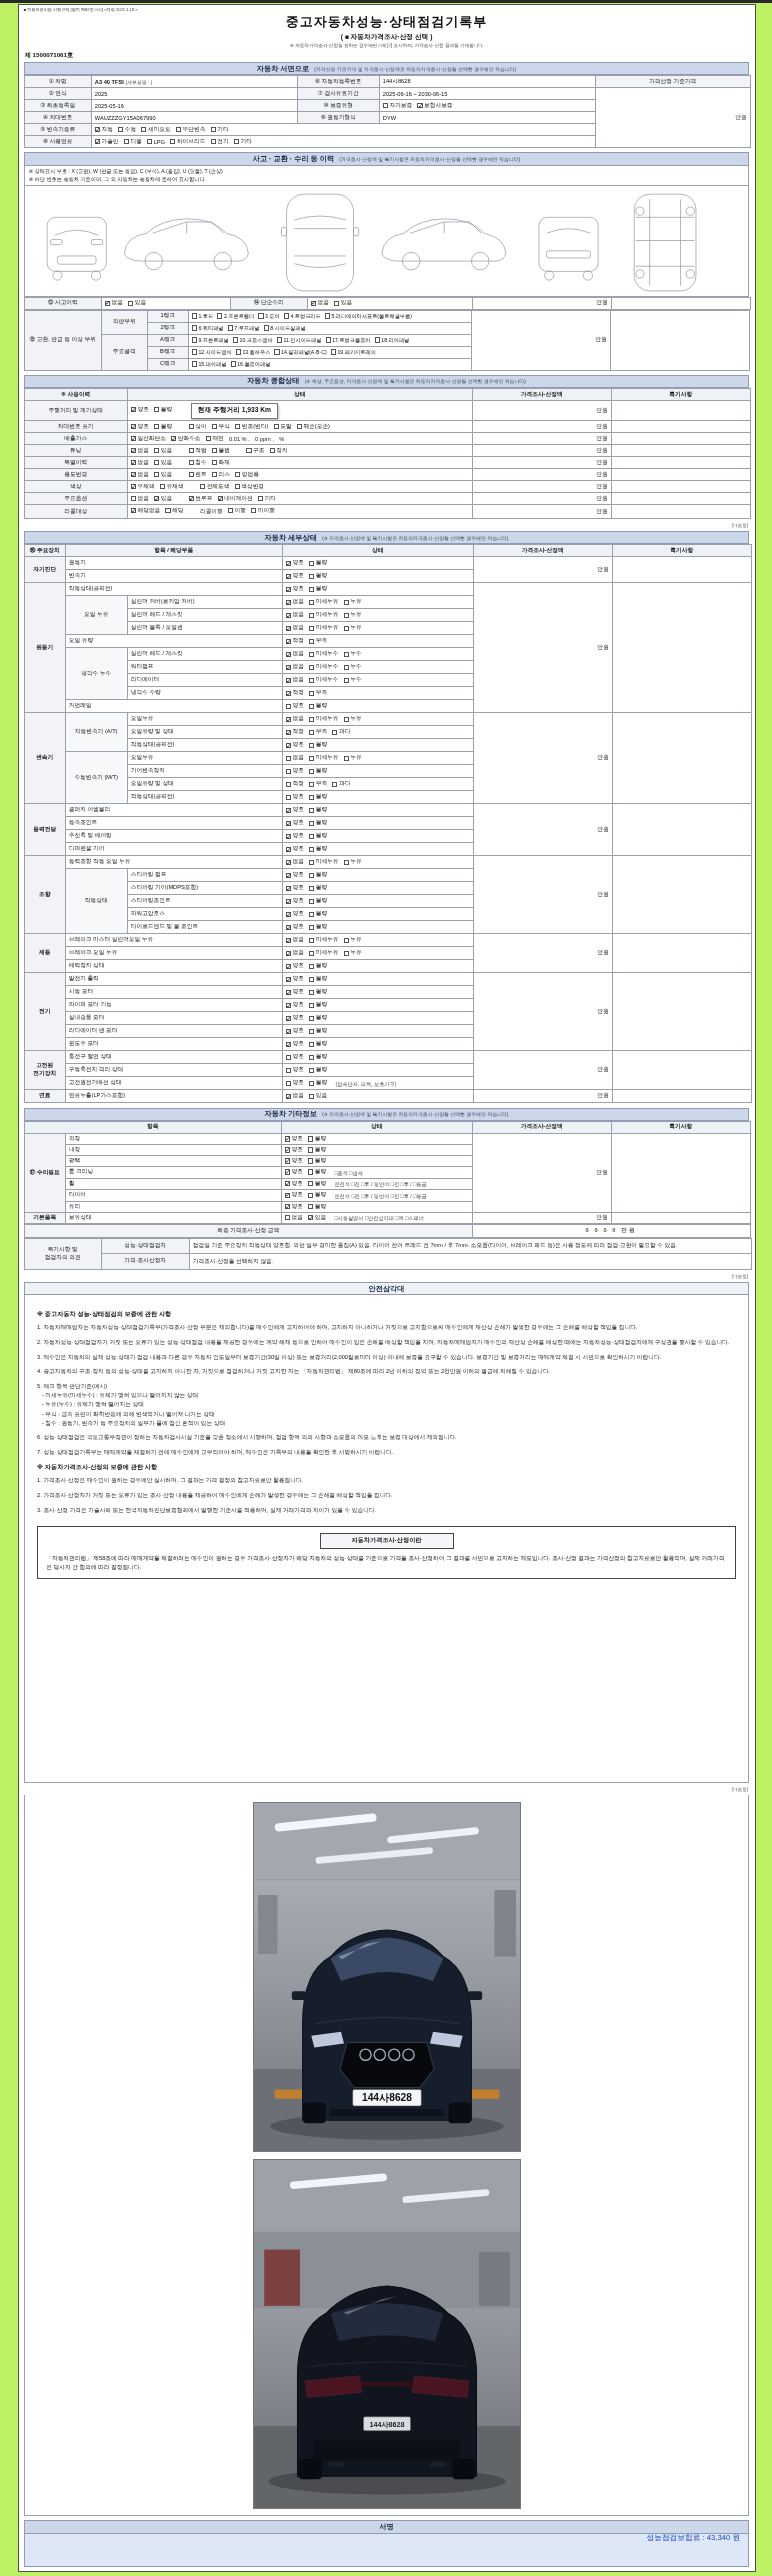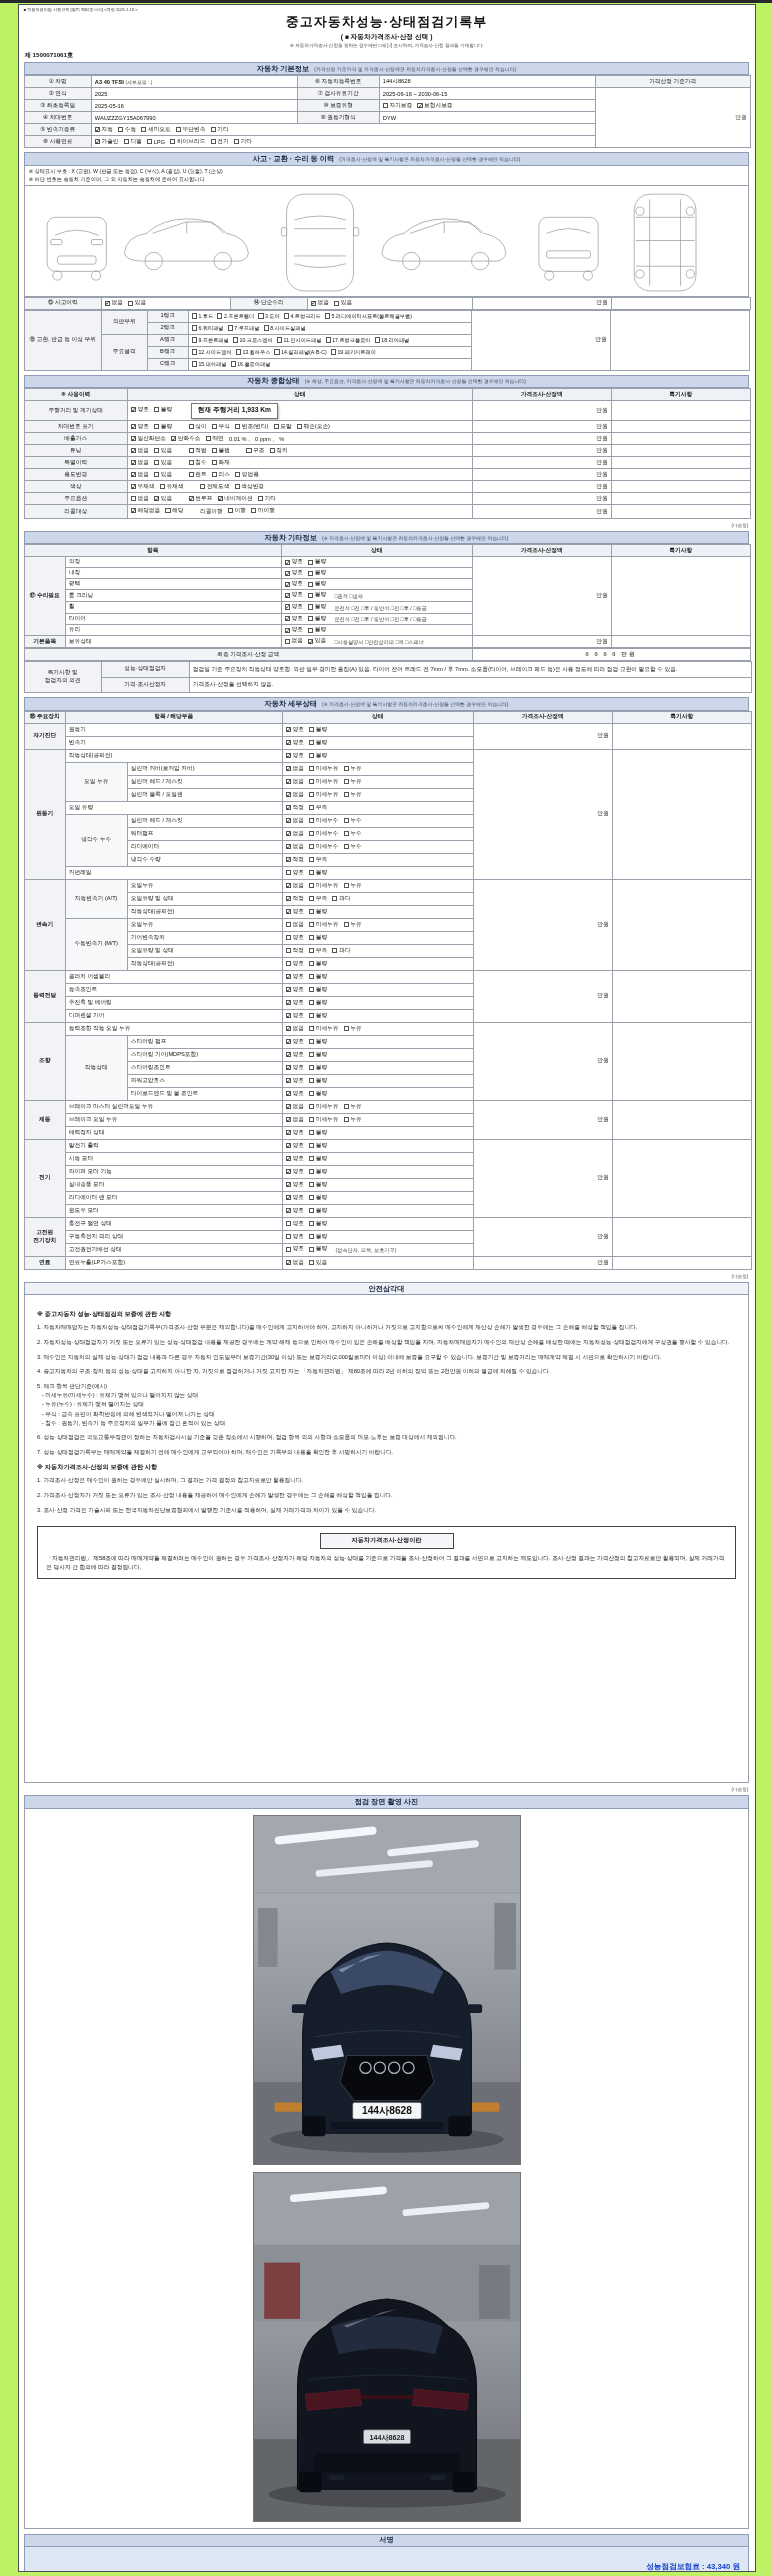--- a/index.html
+++ b/index.html
@@ -54,21 +54,21 @@
 .pre{white-space:pre-line}
 .notice-box{border:0.5px solid #9aa1ac;border-top:none;padding:9.3px 12.4px;min-height:488px;background:#fff}
 .nsec{font-weight:bold;font-size:6.2px;margin:5.2px 0 4.1px 0}
 .nitem{font-size:5.7px;line-height:1.6;margin-bottom:5.7px;white-space:pre-wrap;color:#1b1b1b}
 .mini-box{border:0.8px solid #444;margin-top:11.3px;padding:6.2px 8.2px}
 .mini-title{width:134px;margin:0 auto 5.2px auto;text-align:center;border:0.5px solid #444;padding:2.1px 0;font-weight:bold;font-size:6.2px;background:#f4f6f9}
 .mini-text{font-size:5.7px;line-height:1.6}
 .photo-wrap{display:flex;flex-direction:column;align-items:center;gap:7.2px;padding:6.2px;background:#fff;border:0.5px solid #9aa1ac;border-top:none}
 .photo-wrap svg{border:0.5px solid #777;display:block}
 .sig-box{height:33px;background:#dde7f5;border:0.5px solid #8f9cb5;border-top:none;position:relative}
-.fee{position:absolute;right:8.2px;bottom:7px;color:#1743c9;font-weight:bold;font-size:7.7px}
+.fee{position:absolute;right:8.2px;bottom:23px;color:#1743c9;font-weight:normal;font-size:7.7px}
 .bottom-notes{margin-top:4.1px;padding:0 2.1px}
 .bn1{font-size:5.2px;font-weight:bold;color:#111}
 .diag{stroke:#9aa0a8;fill:none;stroke-width:1.5}
 </style>
 </head>
 <body>
 
 <div class="canvas">
 <div class="topline"></div>
 <div class="page">
@@ -77,21 +77,21 @@
 
   <div class="doc-header">
     <div class="doc-title">중고자동차성능·상태점검기록부</div>
     <div class="doc-sub">( ■ 자동차가격조사·산정 선택 )</div>
     <div class="doc-subnote">※ 자동차가격조사·산정을 원하는 경우에만 □에 [√] 표시하며, 가격조사·산정 결과를 기재합니다</div>
   </div>
   <div class="doc-no">제 1500071061호</div>
 
   <div class="sec">
     <div class="sec-bar">
-      <span class="sec-title">자동차 기본정보</span>
+      <span class="sec-title">자동차 서면으로</span>
       <span class="sec-note">(가격산정 기준가격 및 가격조사·산정액은 자동차가격조사·산정을 선택한 경우에만 적습니다)</span>
     </div>
     <table class="t basic-t">
       <colgroup>
             <col style="width:67px">
             <col style="width:206px">
             <col style="width:82px">
             <col style="width:216px">
             <col style="width:155px">
           </colgroup>
@@ -566,163 +566,20 @@
               <td class="c-price">만원</td>
               <td class="c-note"></td>
             </tr>
           </tbody>
     </table>
   </div>
   <div class="nextp">(다음장)</div>
 
   <div class="sec">
     <div class="sec-bar">
-      <span class="sec-title">자동차 기타정보</span>
-      <span class="sec-note">(※ 가격조사·산정액 및 특기사항은 자동차가격조사·산정을 선택한 경우에만 적습니다)</span>
-    </div>
-    <table class="t other-t">
-      <colgroup>
-            <col style="width:41px">
-            <col style="width:216px">
-            <col style="width:191px">
-            <col style="width:139px">
-            <col style="width:139px">
-          </colgroup>
-      <thead>
-            <tr>
-        <th colspan="2">항목</th>
-        <th>상태</th>
-        <th>가격조사·산정액</th>
-        <th>특기사항</th>
-      </tr>
-          </thead>
-      <tbody id="other-body">
-            <tr>
-              <td class="c-dev" rowspan="7">⑰ 수리필요</td>
-              <td class="c-item">외장</td>
-              <td class="c-state"><span class="cb">
-                  <span class="box ck"></span>
-                  <span class="cbl">양호</span>
-                </span><span class="cb">
-                  <span class="box"></span>
-                  <span class="cbl">불량</span>
-                </span></td>
-              <td class="c-price" rowspan="7">만원</td>
-              <td class="c-note" rowspan="7"></td>
-            </tr>
-            <tr>
-              <td class="c-item">내장</td>
-              <td class="c-state"><span class="cb">
-                  <span class="box ck"></span>
-                  <span class="cbl">양호</span>
-                </span><span class="cb">
-                  <span class="box"></span>
-                  <span class="cbl">불량</span>
-                </span></td>
-            </tr>
-            <tr>
-              <td class="c-item">광택</td>
-              <td class="c-state"><span class="cb">
-                  <span class="box ck"></span>
-                  <span class="cbl">양호</span>
-                </span><span class="cb">
-                  <span class="box"></span>
-                  <span class="cbl">불량</span>
-                </span></td>
-            </tr>
-            <tr>
-              <td class="c-item">룸 크리닝</td>
-              <td class="c-state"><span class="cb">
-                  <span class="box ck"></span>
-                  <span class="cbl">양호</span>
-                </span><span class="cb">
-                  <span class="box"></span>
-                  <span class="cbl">불량</span>
-                </span><span class="note-inline">□흔적  □냄새</span></td>
-            </tr>
-            <tr>
-              <td class="c-item">휠</td>
-              <td class="c-state"><span class="cb">
-                  <span class="box ck"></span>
-                  <span class="cbl">양호</span>
-                </span><span class="cb">
-                  <span class="box"></span>
-                  <span class="cbl">불량</span>
-                </span><span class="note-inline">운전석 □전 □후 / 동반석 □전 □후 / □응급</span></td>
-            </tr>
-            <tr>
-              <td class="c-item">타이어</td>
-              <td class="c-state"><span class="cb">
-                  <span class="box ck"></span>
-                  <span class="cbl">양호</span>
-                </span><span class="cb">
-                  <span class="box"></span>
-                  <span class="cbl">불량</span>
-                </span><span class="note-inline">운전석 □전 □후 / 동반석 □전 □후 / □응급</span></td>
-            </tr>
-            <tr>
-              <td class="c-item">유리</td>
-              <td class="c-state"><span class="cb">
-                  <span class="box ck"></span>
-                  <span class="cbl">양호</span>
-                </span><span class="cb">
-                  <span class="box"></span>
-                  <span class="cbl">불량</span>
-                </span></td>
-            </tr>
-            <tr>
-              <td class="c-dev">기본품목</td>
-              <td class="c-item">보유상태</td>
-              <td class="c-state"><span class="cb">
-                  <span class="box"></span>
-                  <span class="cbl">없음</span>
-                </span><span class="cb">
-                  <span class="box ck"></span>
-                  <span class="cbl">있음</span>
-                </span><span class="note-inline">□사용설명서  □안전삼각대  □잭  □스패너</span></td>
-              <td class="c-price">만원</td>
-              <td class="c-note"></td>
-            </tr>
-          </tbody>
-    </table>
-    <table class="t final-t">
-      <colgroup>
-            <col style="width:448px">
-            <col style="width:278px">
-          </colgroup>
-      <tbody>
-            <tr>
-        <td class="c-lab">최종 가격조사·산정 금액</td>
-        <td class="final-val"><span>0 0 0 0</span> <span>만원</span></td>
-      </tr>
-    </tbody>
-        </table>
-    <table class="t remarks-t">
-      <colgroup>
-            <col style="width:77px">
-            <col style="width:88px">
-            <col style="width:562px">
-          </colgroup>
-      <tbody>
-            <tr>
-        <td class="c-lab pre" rowspan="2">특기사항 및
-점검자의 의견</td>
-        <td class="c-lab">성능·상태점검자</td>
-        <td class="rm">점검일 기준 주요장치 작동상태 양호함. 외판 일부 경미한 흠집(A) 있음. 타이어 잔여 트레드 전 7mm / 후 7mm. 소모품(타이어, 브레이크 패드 등)은 사용 정도에 따라 점검·교환이 필요할 수 있음.</td>
-      </tr>
-      <tr>
-        <td class="c-lab">가격·조사산정자</td>
-        <td class="rm">가격조사·산정을 선택하지 않음.</td>
-      </tr>
-    </tbody>
-        </table>
-  </div>
-
-  <div class="sec">
-    <div class="sec-bar">
       <span class="sec-title">자동차 세부상태</span>
       <span class="sec-note">(※ 가격조사·산정액 및 특기사항은 자동차가격조사·산정을 선택한 경우에만 적습니다)</span>
     </div>
     <table class="t detail-t">
       <colgroup>
             <col style="width:41px">
             <col style="width:62px">
             <col style="width:155px">
             <col style="width:191px">
             <col style="width:139px">
@@ -1224,20 +1081,163 @@
                   <span class="cbl">없음</span>
                 </span><span class="cb">
                   <span class="box"></span>
                   <span class="cbl">있음</span>
                 </span></td>
               <td class="c-price" rowspan="1">만원</td>
               <td class="c-note" rowspan="1"></td>
             </tr>
           </tbody>
     </table>
+  </div>
+
+  <div class="sec">
+    <div class="sec-bar">
+      <span class="sec-title">자동차 기타정보</span>
+      <span class="sec-note">(※ 가격조사·산정액 및 특기사항은 자동차가격조사·산정을 선택한 경우에만 적습니다)</span>
+    </div>
+    <table class="t other-t">
+      <colgroup>
+            <col style="width:41px">
+            <col style="width:216px">
+            <col style="width:191px">
+            <col style="width:139px">
+            <col style="width:139px">
+          </colgroup>
+      <thead>
+            <tr>
+        <th colspan="2">항목</th>
+        <th>상태</th>
+        <th>가격조사·산정액</th>
+        <th>특기사항</th>
+      </tr>
+          </thead>
+      <tbody id="other-body">
+            <tr>
+              <td class="c-dev" rowspan="7">⑰ 수리필요</td>
+              <td class="c-item">외장</td>
+              <td class="c-state"><span class="cb">
+                  <span class="box ck"></span>
+                  <span class="cbl">양호</span>
+                </span><span class="cb">
+                  <span class="box"></span>
+                  <span class="cbl">불량</span>
+                </span></td>
+              <td class="c-price" rowspan="7">만원</td>
+              <td class="c-note" rowspan="7"></td>
+            </tr>
+            <tr>
+              <td class="c-item">내장</td>
+              <td class="c-state"><span class="cb">
+                  <span class="box ck"></span>
+                  <span class="cbl">양호</span>
+                </span><span class="cb">
+                  <span class="box"></span>
+                  <span class="cbl">불량</span>
+                </span></td>
+            </tr>
+            <tr>
+              <td class="c-item">광택</td>
+              <td class="c-state"><span class="cb">
+                  <span class="box ck"></span>
+                  <span class="cbl">양호</span>
+                </span><span class="cb">
+                  <span class="box"></span>
+                  <span class="cbl">불량</span>
+                </span></td>
+            </tr>
+            <tr>
+              <td class="c-item">룸 크리닝</td>
+              <td class="c-state"><span class="cb">
+                  <span class="box ck"></span>
+                  <span class="cbl">양호</span>
+                </span><span class="cb">
+                  <span class="box"></span>
+                  <span class="cbl">불량</span>
+                </span><span class="note-inline">□흔적  □냄새</span></td>
+            </tr>
+            <tr>
+              <td class="c-item">휠</td>
+              <td class="c-state"><span class="cb">
+                  <span class="box ck"></span>
+                  <span class="cbl">양호</span>
+                </span><span class="cb">
+                  <span class="box"></span>
+                  <span class="cbl">불량</span>
+                </span><span class="note-inline">운전석 □전 □후 / 동반석 □전 □후 / □응급</span></td>
+            </tr>
+            <tr>
+              <td class="c-item">타이어</td>
+              <td class="c-state"><span class="cb">
+                  <span class="box ck"></span>
+                  <span class="cbl">양호</span>
+                </span><span class="cb">
+                  <span class="box"></span>
+                  <span class="cbl">불량</span>
+                </span><span class="note-inline">운전석 □전 □후 / 동반석 □전 □후 / □응급</span></td>
+            </tr>
+            <tr>
+              <td class="c-item">유리</td>
+              <td class="c-state"><span class="cb">
+                  <span class="box ck"></span>
+                  <span class="cbl">양호</span>
+                </span><span class="cb">
+                  <span class="box"></span>
+                  <span class="cbl">불량</span>
+                </span></td>
+            </tr>
+            <tr>
+              <td class="c-dev">기본품목</td>
+              <td class="c-item">보유상태</td>
+              <td class="c-state"><span class="cb">
+                  <span class="box"></span>
+                  <span class="cbl">없음</span>
+                </span><span class="cb">
+                  <span class="box ck"></span>
+                  <span class="cbl">있음</span>
+                </span><span class="note-inline">□사용설명서  □안전삼각대  □잭  □스패너</span></td>
+              <td class="c-price">만원</td>
+              <td class="c-note"></td>
+            </tr>
+          </tbody>
+    </table>
+    <table class="t final-t">
+      <colgroup>
+            <col style="width:448px">
+            <col style="width:278px">
+          </colgroup>
+      <tbody>
+            <tr>
+        <td class="c-lab">최종 가격조사·산정 금액</td>
+        <td class="final-val"><span>0 0 0 0</span> <span>만원</span></td>
+      </tr>
+    </tbody>
+        </table>
+    <table class="t remarks-t">
+      <colgroup>
+            <col style="width:77px">
+            <col style="width:88px">
+            <col style="width:562px">
+          </colgroup>
+      <tbody>
+            <tr>
+        <td class="c-lab pre" rowspan="2">특기사항 및
+점검자의 의견</td>
+        <td class="c-lab">성능·상태점검자</td>
+        <td class="rm">점검일 기준 주요장치 작동상태 양호함. 외판 일부 경미한 흠집(A) 있음. 타이어 잔여 트레드 전 7mm / 후 7mm. 소모품(타이어, 브레이크 패드 등)은 사용 정도에 따라 점검·교환이 필요할 수 있음.</td>
+      </tr>
+      <tr>
+        <td class="c-lab">가격·조사산정자</td>
+        <td class="rm">가격조사·산정을 선택하지 않음.</td>
+      </tr>
+    </tbody>
+        </table>
   </div>
   <div class="nextp">(다음장)</div>
 
   <div class="sec">
     <div class="sec-bar notice-bar">
       <span class="sec-title">안전삼각대</span>
     </div>
     <div class="notice-box">
       <div class="nsec">※ 중고자동차 성능·상태점검의 보증에 관한 사항</div>
       <div id="notice-items1">
@@ -1261,23 +1261,20 @@
           </div>
       <div class="mini-box">
         <div class="mini-title">자동차가격조사·산정이란</div>
         <div class="mini-text">「자동차관리법」 제58조에 따라 매매계약을 체결하려는 매수인이 원하는 경우 가격조사·산정자가 해당 자동차의 성능·상태를 기준으로 가격을 조사·산정하여 그 결과를 서면으로 고지하는 제도입니다. 조사·산정 결과는 가격산정의 참고자료로만 활용되며, 실제 거래가격은 당사자 간 합의에 따라 결정됩니다.</div>
       </div>
     </div>
   </div>
   <div class="nextp">(다음장)</div>
 
   <div class="sec">
-    <div class="sec-bar">
-      <span class="sec-title">점검 장면 촬영 사진</span>
-    </div>
     <div class="photo-wrap">
 
       <svg width="268" height="350" viewBox="0 0 520 680">
         <defs>
           <linearGradient id="pg1" x1="0" y1="0" x2="0" y2="1">
             <stop offset="0" stop-color="#b4b8be"></stop>
                 <stop offset="0.45" stop-color="#9a9ea5"></stop>
                 <stop offset="1" stop-color="#73767c"></stop>
           </linearGradient>
         </defs>

